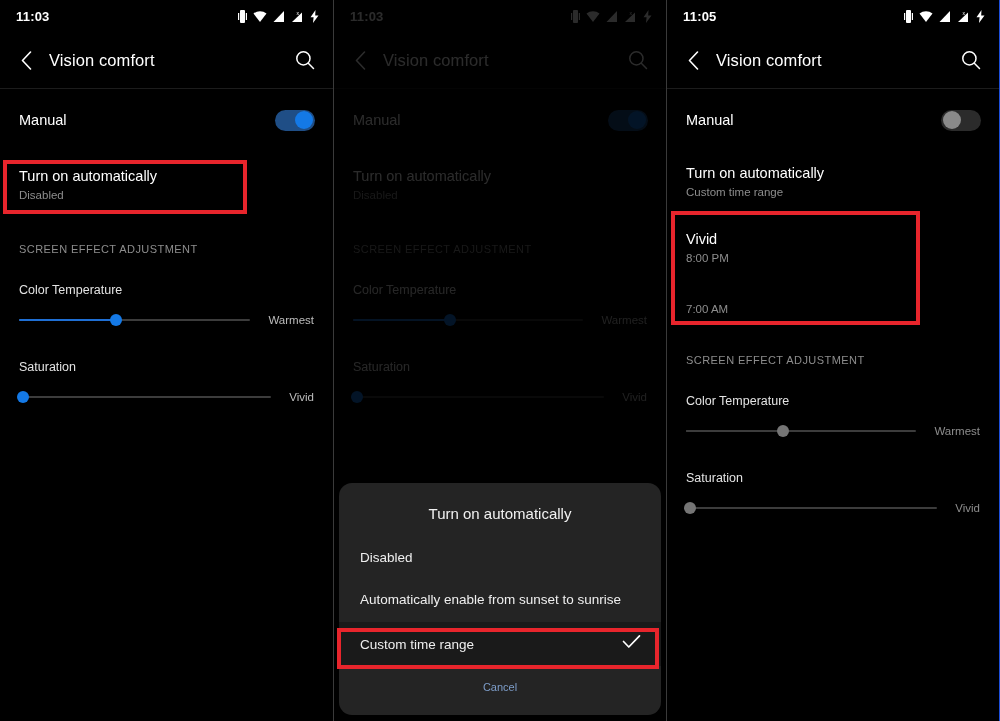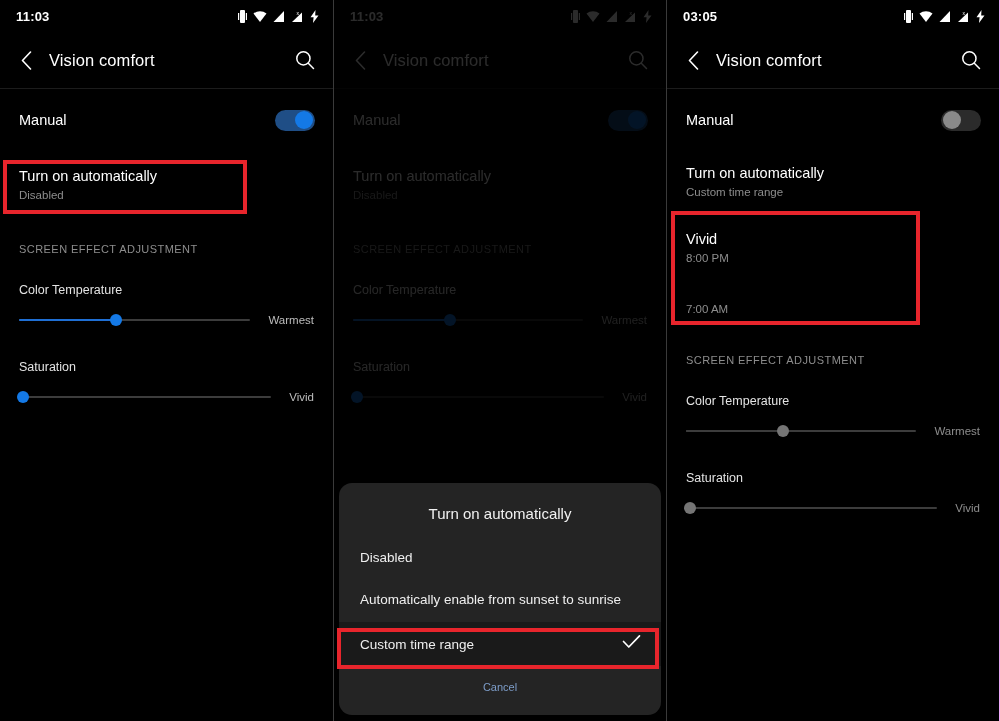--- a/index.html
+++ b/index.html
@@ -5,21 +5,21 @@
   * { box-sizing: border-box; margin: 0; padding: 0; }
   html, body {
     width: 1000px; height: 721px;
     background: #000;
     font-family: "Liberation Sans", sans-serif;
     overflow: hidden;
   }
   .stage {
     position: relative;
     width: 1000px; height: 721px;
-    background: #f0abfc;
+    background: #1d4ed8;
     display: flex;
   }
 
   
   .panel {
     position: relative;
     width: 333px;
     height: 721px;
     background: #000;
     overflow: hidden;
@@ -413,21 +413,21 @@
 
       <div class="dlg-cancel">Cancel</div>
     </div>
 
     <div class="redbox" style="left:3px; top:628px; width:322px; height:41px;"></div>
   </div>
 
   <div class="panel p3">
 
     <div class="statusbar">
-      <div class="clock">03:05</div>
+      <div class="clock">11:05</div>
       <div class="sysicons">
         <svg width="9" height="13" viewBox="0 0 9 13">
             <rect x="2" y="0" width="5" height="13" rx="1" fill="#fff"></rect>
             <rect x="0" y="3" width="1.2" height="7" fill="#fff"></rect>
             <rect x="7.8" y="3" width="1.2" height="7" fill="#fff"></rect>
           </svg>
         <svg width="14" height="13" viewBox="0 0 14 13">
             <path d="M7 12 L0.5 3.5 A11 11 0 0 1 13.5 3.5 Z" fill="#fff"></path>
           </svg>
         <svg width="12" height="13" viewBox="0 0 12 13">

